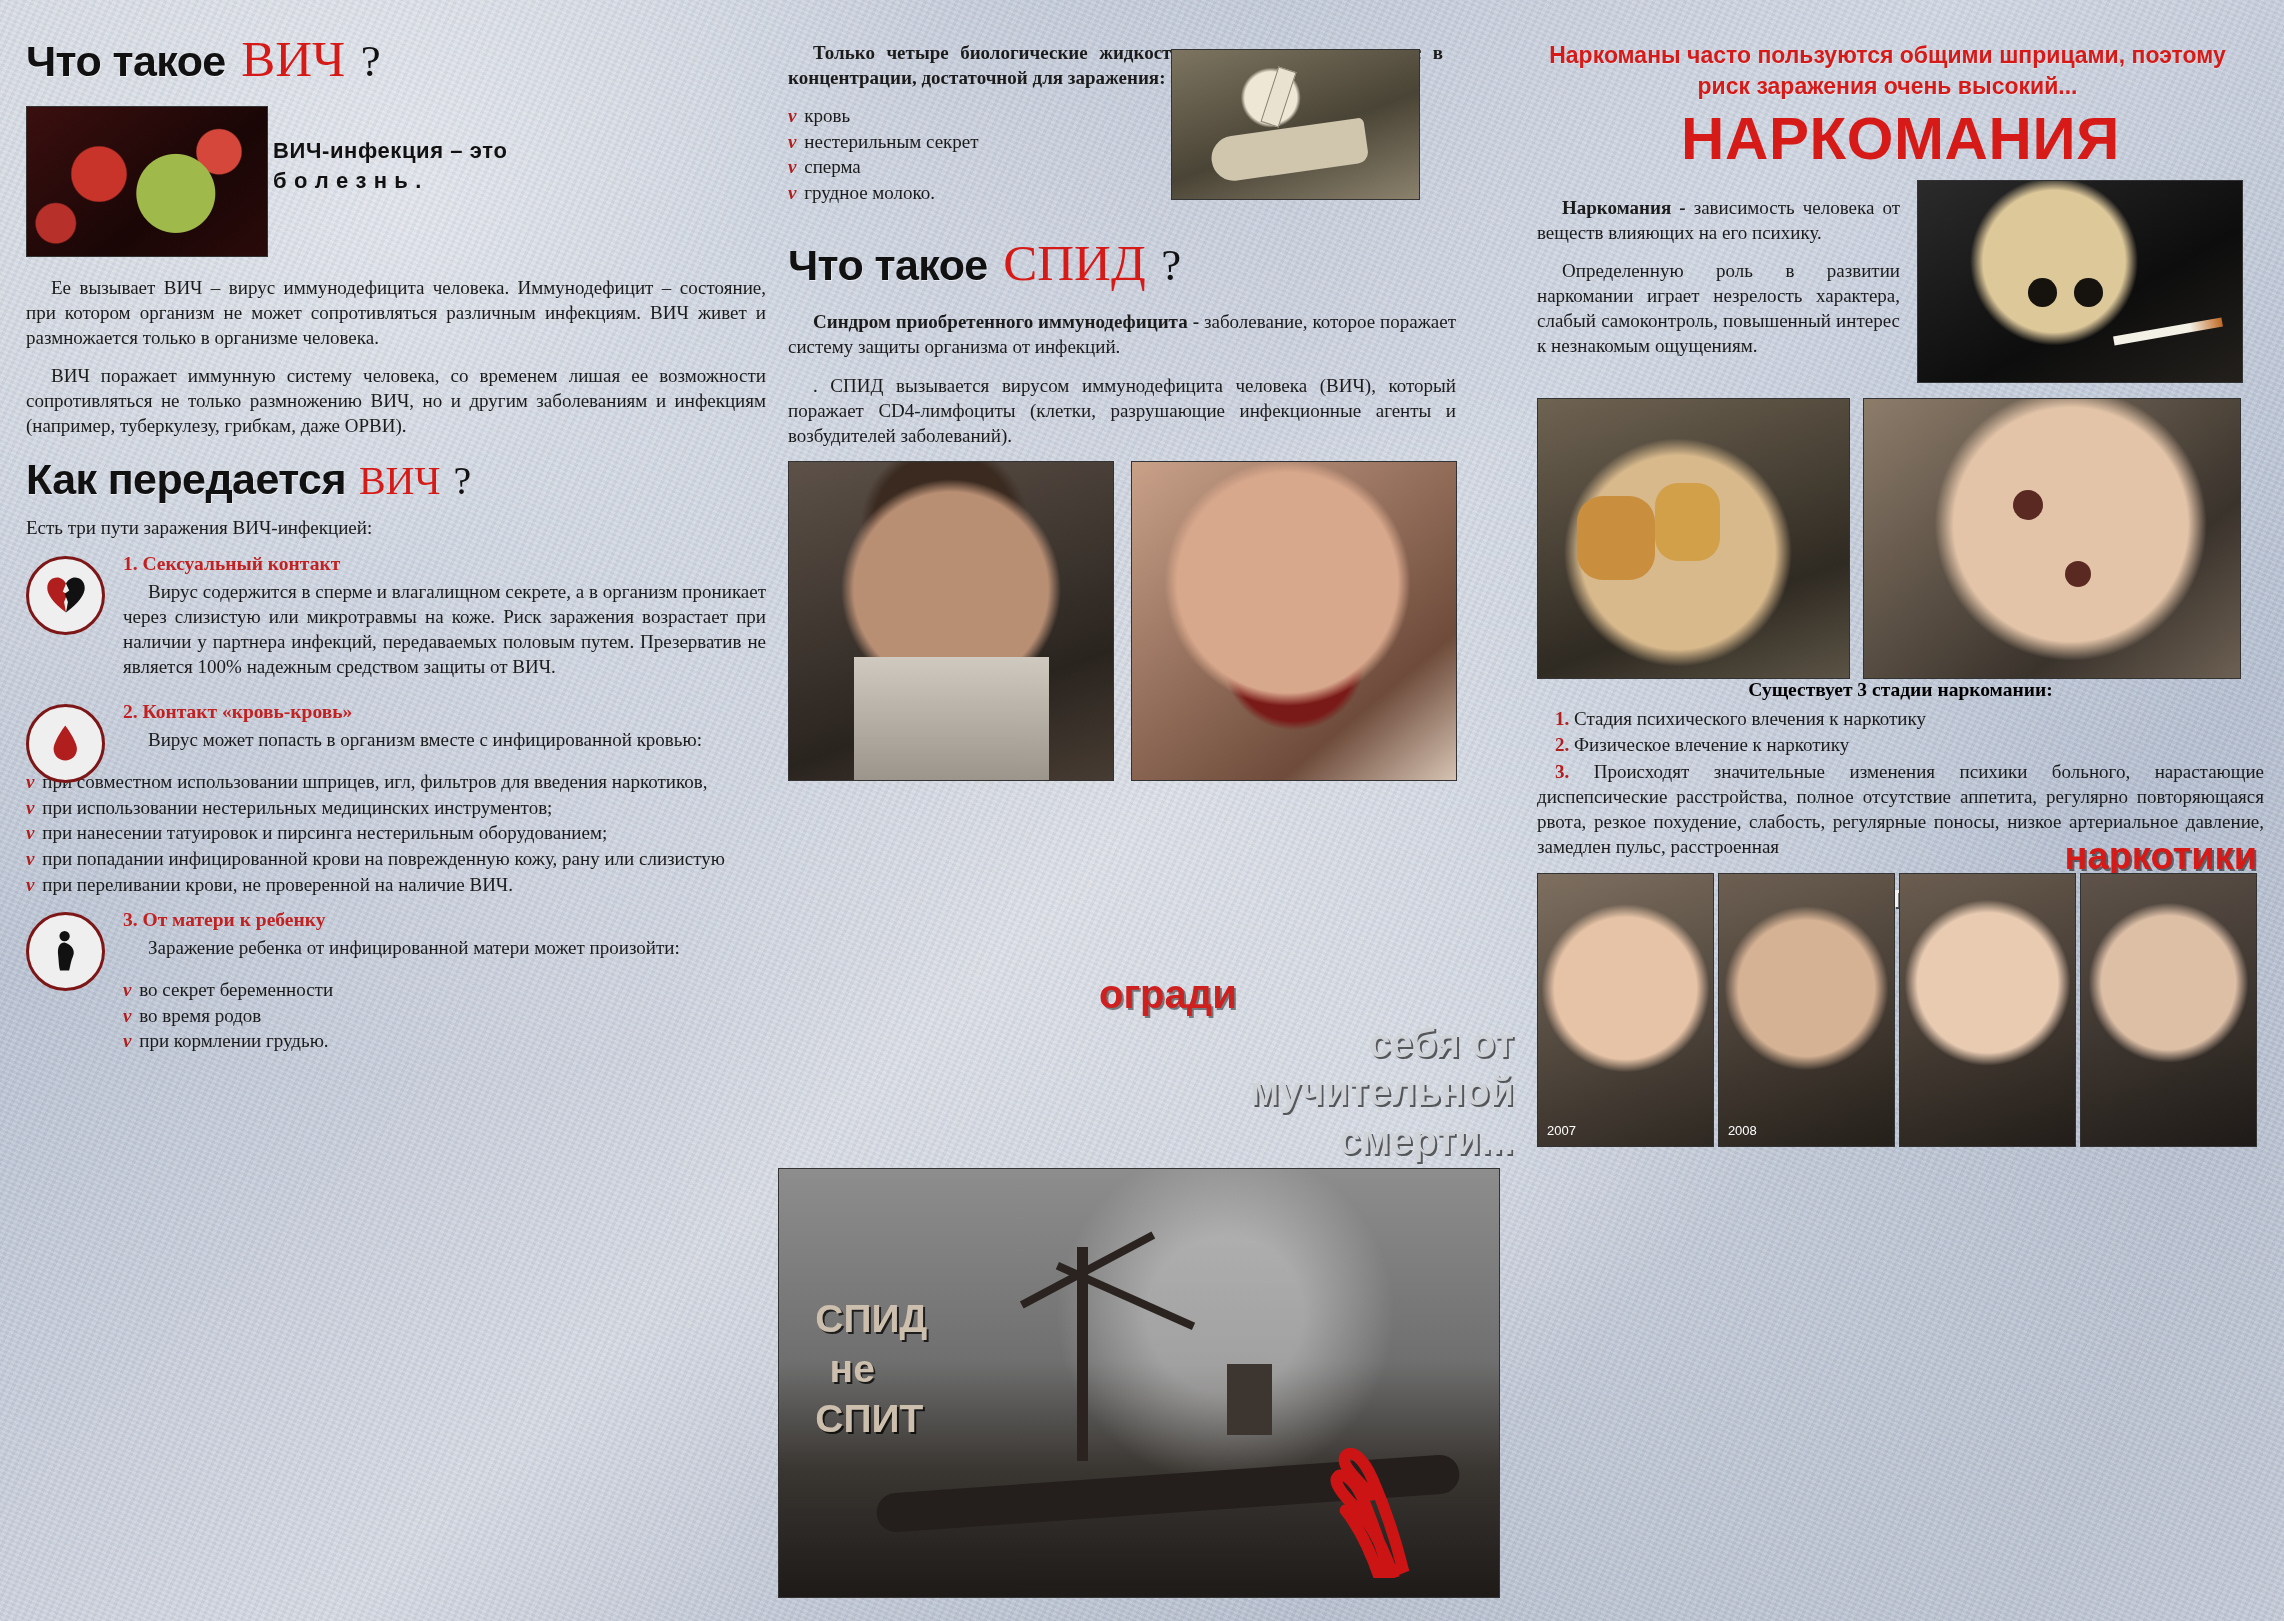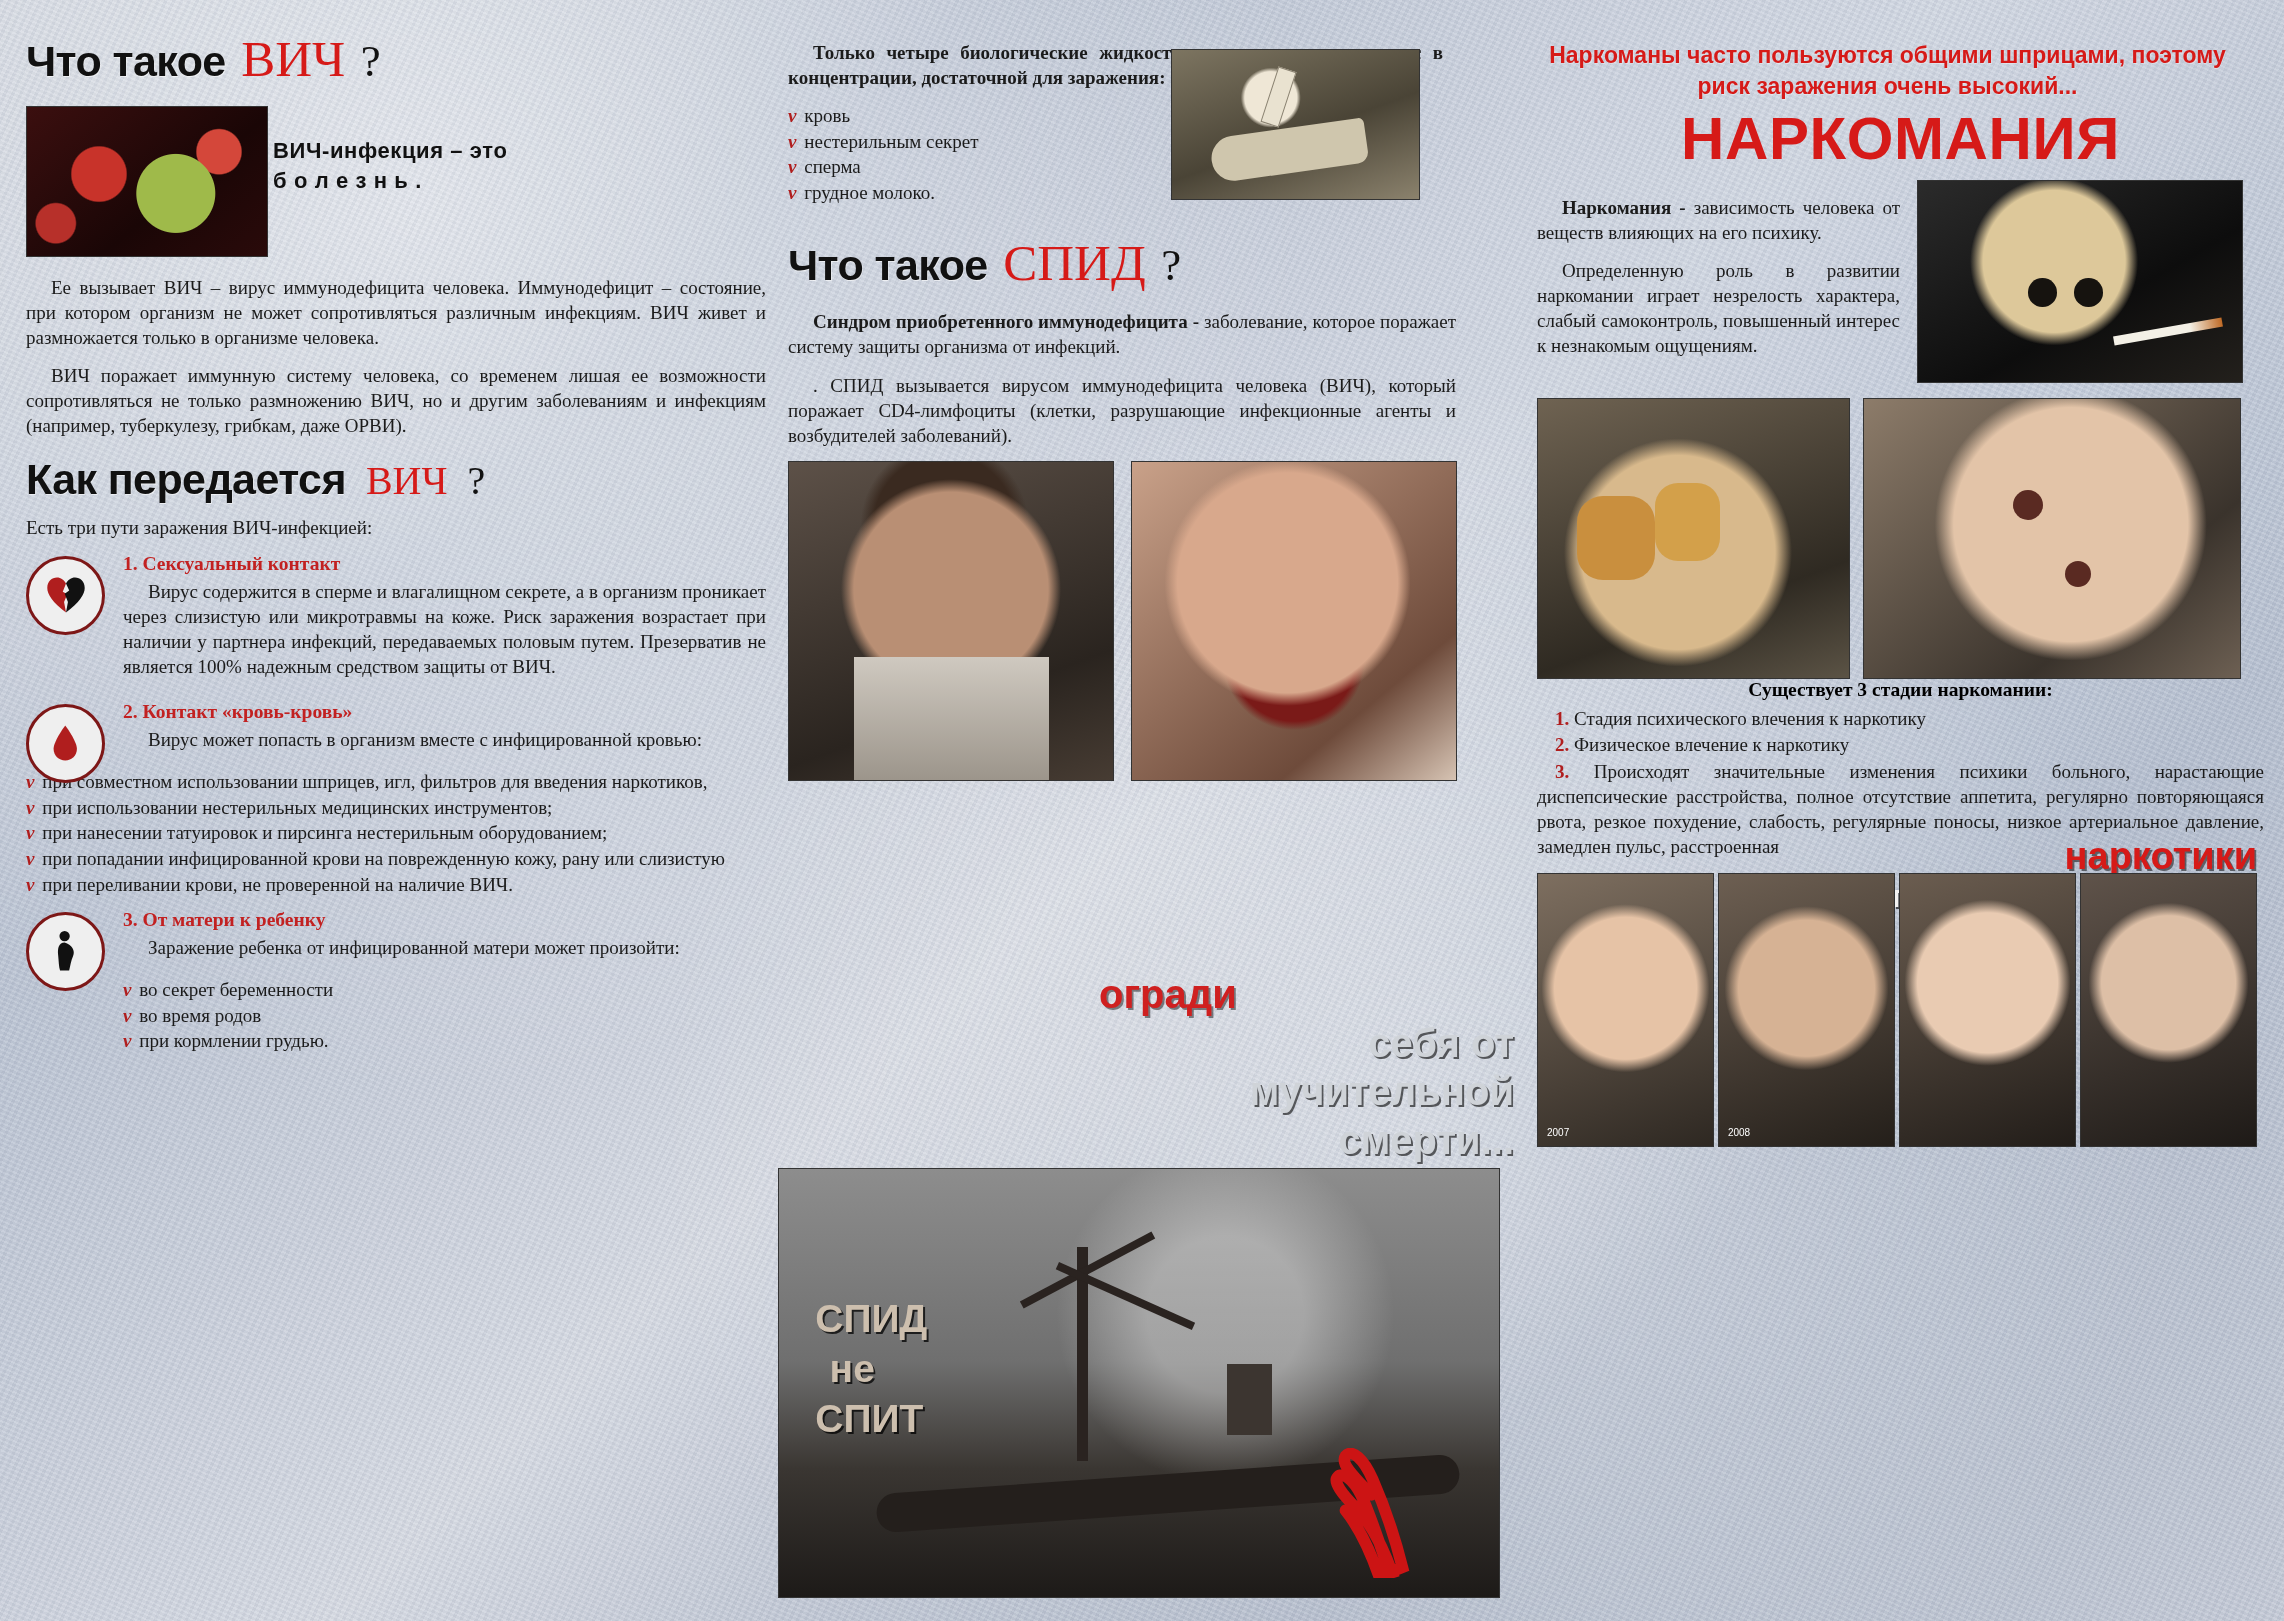--- a/index.html
+++ b/index.html
@@ -37,21 +37,21 @@
   p.t{font-size:19px;line-height:1.32;color:#1b1b1b;margin:0 0 13px 0;text-align:justify;}
   p.t.ind{text-indent:25px;}
   .b{font-weight:bold;}
   .sub-bold{font-family:"Liberation Sans", sans-serif;font-weight:bold;font-size:22px;letter-spacing:0.6px;color:#111;line-height:1.35;}
 
   ul.v{list-style:none;margin:0 0 11.7px 0;padding:0;}
   ul.v li{font-size:19px;line-height:1.35;color:#1b1b1b;margin:0;}
   ul.v li:before{content:"v";color:#b01e1e;font-style:italic;font-weight:bold;margin-right:7.8px;}
 
   .photo{background:#222;border:0.6px solid #333;position:relative;overflow:hidden;}
-  .ph-label{position:absolute;color:#fff;font-size:10px;font-family:"Liberation Sans",sans-serif;}
+  .ph-label{position:absolute;color:#fff;font-size:13px;font-family:"Liberation Sans",sans-serif;}
 
   .way{position:relative;margin:0 0 17px 0;padding-left:0;}
   .way .circ{
     position:absolute;left:0;top:2.6px;width:73px;height:73px;border-radius:50%;
     border:3.2px solid #7d1717;background:#efefef;
     display:flex;align-items:center;justify-content:center;
   }
   .way .body{margin-left:97px;}
   .way h3{font-family:"Liberation Serif",serif;font-weight:bold;font-size:19.5px;color:#c22121;margin:0 0 3.9px 0;}
 
@@ -105,21 +105,21 @@
            radial-gradient(circle at 12% 78%, #b7302a 0 19.5px, rgba(183,48,42,0) 21px),
            linear-gradient(140deg,#3b0f0f,#1a0606 60%,#2a0a0a);">
     </div>
     <div class="sub-bold" style="white-space:pre-line;padding-top:30px;">ВИЧ-инфекция – это
 б о л е з н ь .</div>
   </div>
 
   <p class="t ind" style="margin-top:18px;">Ее вызывает ВИЧ – вирус   иммунодефицита человека. Иммунодефицит – состояние, при котором организм не может сопротивляться различным инфекциям. ВИЧ живет и размножается только в организме человека.</p>
   <p class="t ind">ВИЧ поражает иммунную систему человека, со временем лишая ее возможности сопротивляться не только размножению ВИЧ, но и другим заболеваниям и инфекциям (например, туберкулезу, грибкам, даже ОРВИ).</p>
 
-  <div style="display:flex;align-items:baseline;gap:20px;margin-top:17px;">
+  <div style="display:flex;align-items:baseline;gap:13px;margin-top:17px;">
     <h1 class="big">Как передается</h1>
     <span class="hiv-big" style="font-size:40px;">ВИЧ</span>
     <span class="q" style="font-size:40px;">?</span>
   </div>
 
   <p class="t" style="margin-top:10.4px;">Есть три пути заражения ВИЧ-инфекцией:</p>
 
   <div class="way">
     <div class="circ">
       <svg width="40" height="38" viewBox="0 0 62 58">

